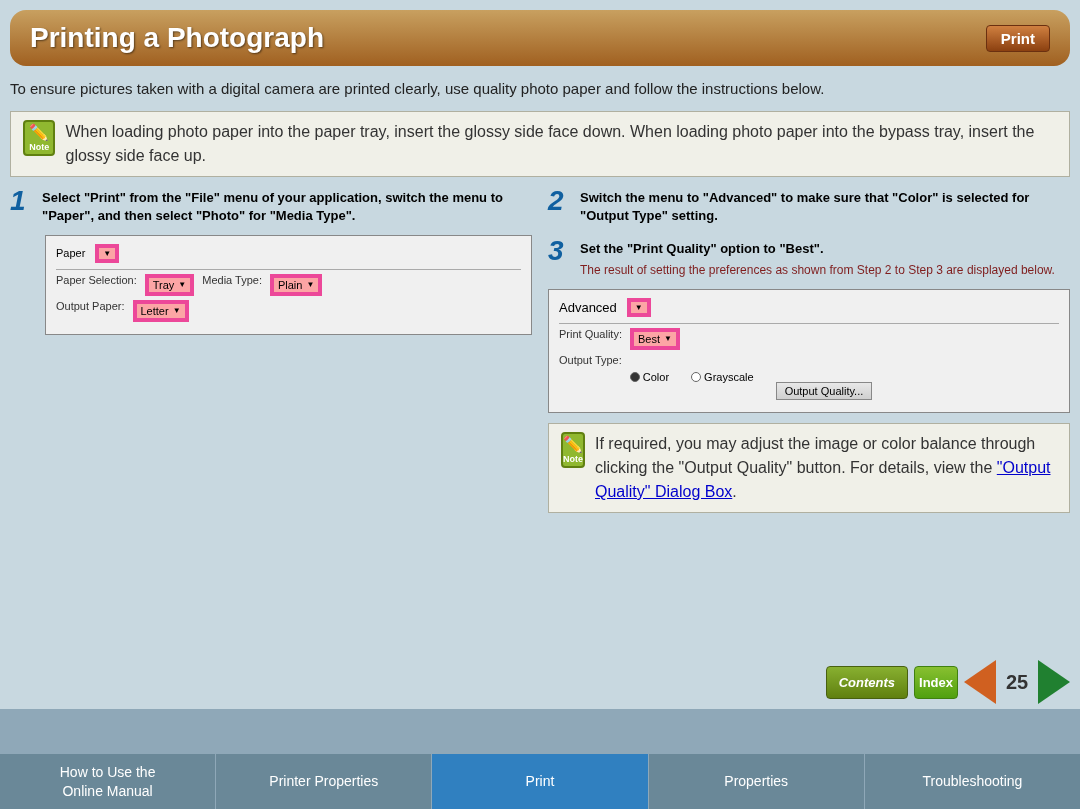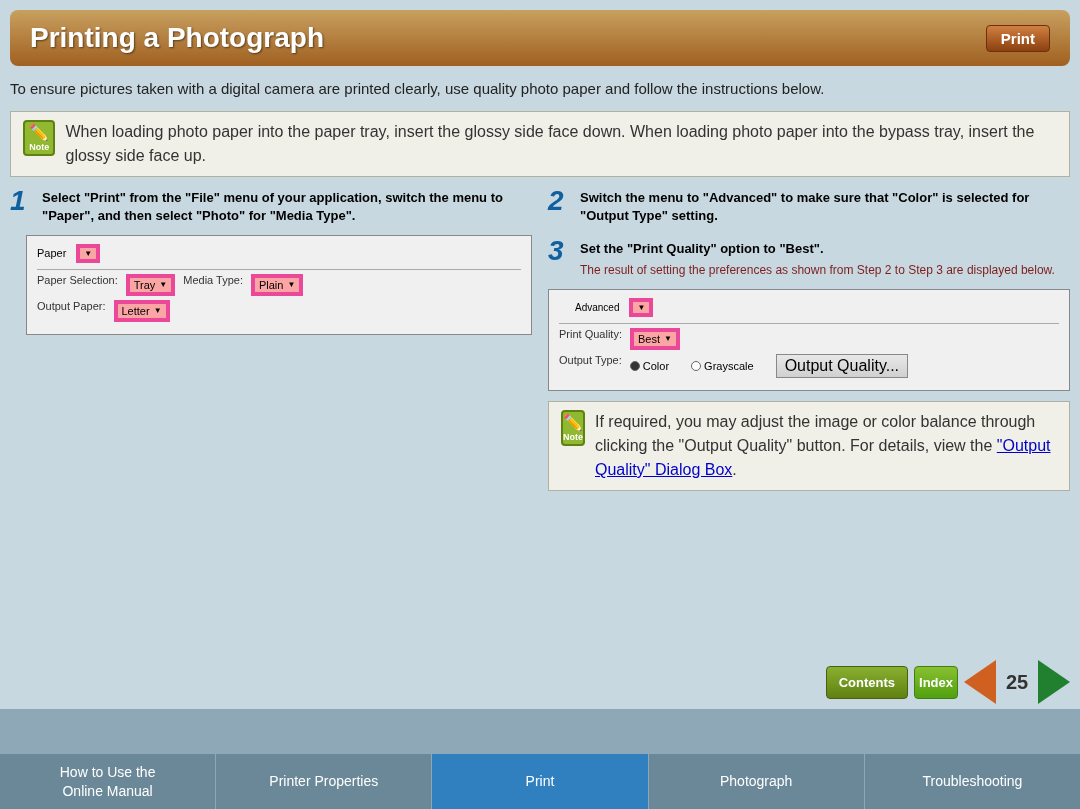--- a/index.html
+++ b/index.html
@@ -19,21 +19,21 @@
       left: 0;
       right: 0;
       bottom: 100px;
       background: #c8d8e0;
       padding: 10px;
     }
 
     
     .title-bar {
       background: linear-gradient(to bottom, #c8a060, #a06020);
-      border-radius: 8px;
+      border-radius: 16px;
       padding: 12px 20px;
       display: flex;
       align-items: center;
       justify-content: space-between;
       margin-bottom: 12px;
     }
 
     .title-text {
       font-size: 28px;
       font-weight: bold;
@@ -137,21 +137,21 @@
       color: #000;
       line-height: 1.4;
     }
 
     
     .ui-mockup {
       border: 1px solid #888;
       background: #f0f0f0;
       padding: 8px 10px;
       margin-top: 6px;
-      margin-left: 16px;
+      margin-left: 35px;
       font-size: 11px;
     }
 
     .mockup-title-bar {
       display: flex;
       align-items: center;
       gap: 6px;
       margin-bottom: 6px;
     }
 
@@ -227,22 +227,23 @@
     }
 
     .radio-circle.selected {
       background: #333;
     }
 
     .output-quality-btn {
       border: 1px solid #888;
       background: linear-gradient(to bottom, #e8e8e8, #d0d0d0);
       padding: 2px 8px;
-      font-size: 16px;
-      cursor: pointer;
+      font-size: 11px;
+      cursor: pointer;
+      margin-top: 28px;
     }
 
     
     .note-box-2 {
       border: 1px solid #b0b0a0;
       background: #f0f0e8;
       display: flex;
       align-items: flex-start;
       padding: 8px 12px;
       margin-top: 10px;
@@ -266,20 +267,21 @@
 
     .btn-contents {
       background: linear-gradient(to bottom, #88b030, #608010);
       color: #fff;
       font-weight: bold;
       font-size: 13px;
       padding: 8px 12px;
       border-radius: 4px;
       border: 1px solid #486010;
       cursor: pointer;
+      font-style: italic;
     }
 
     .btn-index {
       background: linear-gradient(to bottom, #88c030, #50a010);
       color: #fff;
       font-weight: bold;
       font-size: 13px;
       padding: 8px 4px;
       border-radius: 4px;
       border: 1px solid #408010;
@@ -404,21 +406,21 @@
       <div class="step-container">
         <span class="step-number">3</span>
         <div>
           <span class="step-text">Set the "Print Quality" option to "Best".</span>
           <p class="step-sub-text" style="margin-left:0;">The result of setting the preferences as shown from Step 2 to Step 3 are displayed below.</p>
         </div>
       </div>
 
       <div class="advanced-mockup">
         <div class="mockup-title-bar">
-          <span style="font-size:10px;margin-left:16px;">Advanced</span>
+          <span style="font-size:13px;">Advanced</span>
           <span class="mockup-dropdown" style="margin-left:4px; font-size:11px;"></span>
         </div>
         <div class="mockup-separator"></div>
         <div class="mockup-row">
           <span class="mockup-label">Print Quality:</span>
           <span class="mockup-dropdown">Best</span>
         </div>
         <div class="mockup-row">
           <span class="mockup-label">Output Type:</span>
           <div class="radio-group">
@@ -461,18 +463,18 @@
   <div class="bottom-tab">
     <span>How to Use the<br>Online Manual</span>
   </div>
   <div class="bottom-tab">
     <span>Printer Properties</span>
   </div>
   <div class="bottom-tab active">
     <span>Print</span>
   </div>
   <div class="bottom-tab">
-    <span>Photograph</span>
+    <span>Properties</span>
   </div>
   <div class="bottom-tab">
     <span>Troubleshooting</span>
   </div>
 </div>
 
 </body></html>

